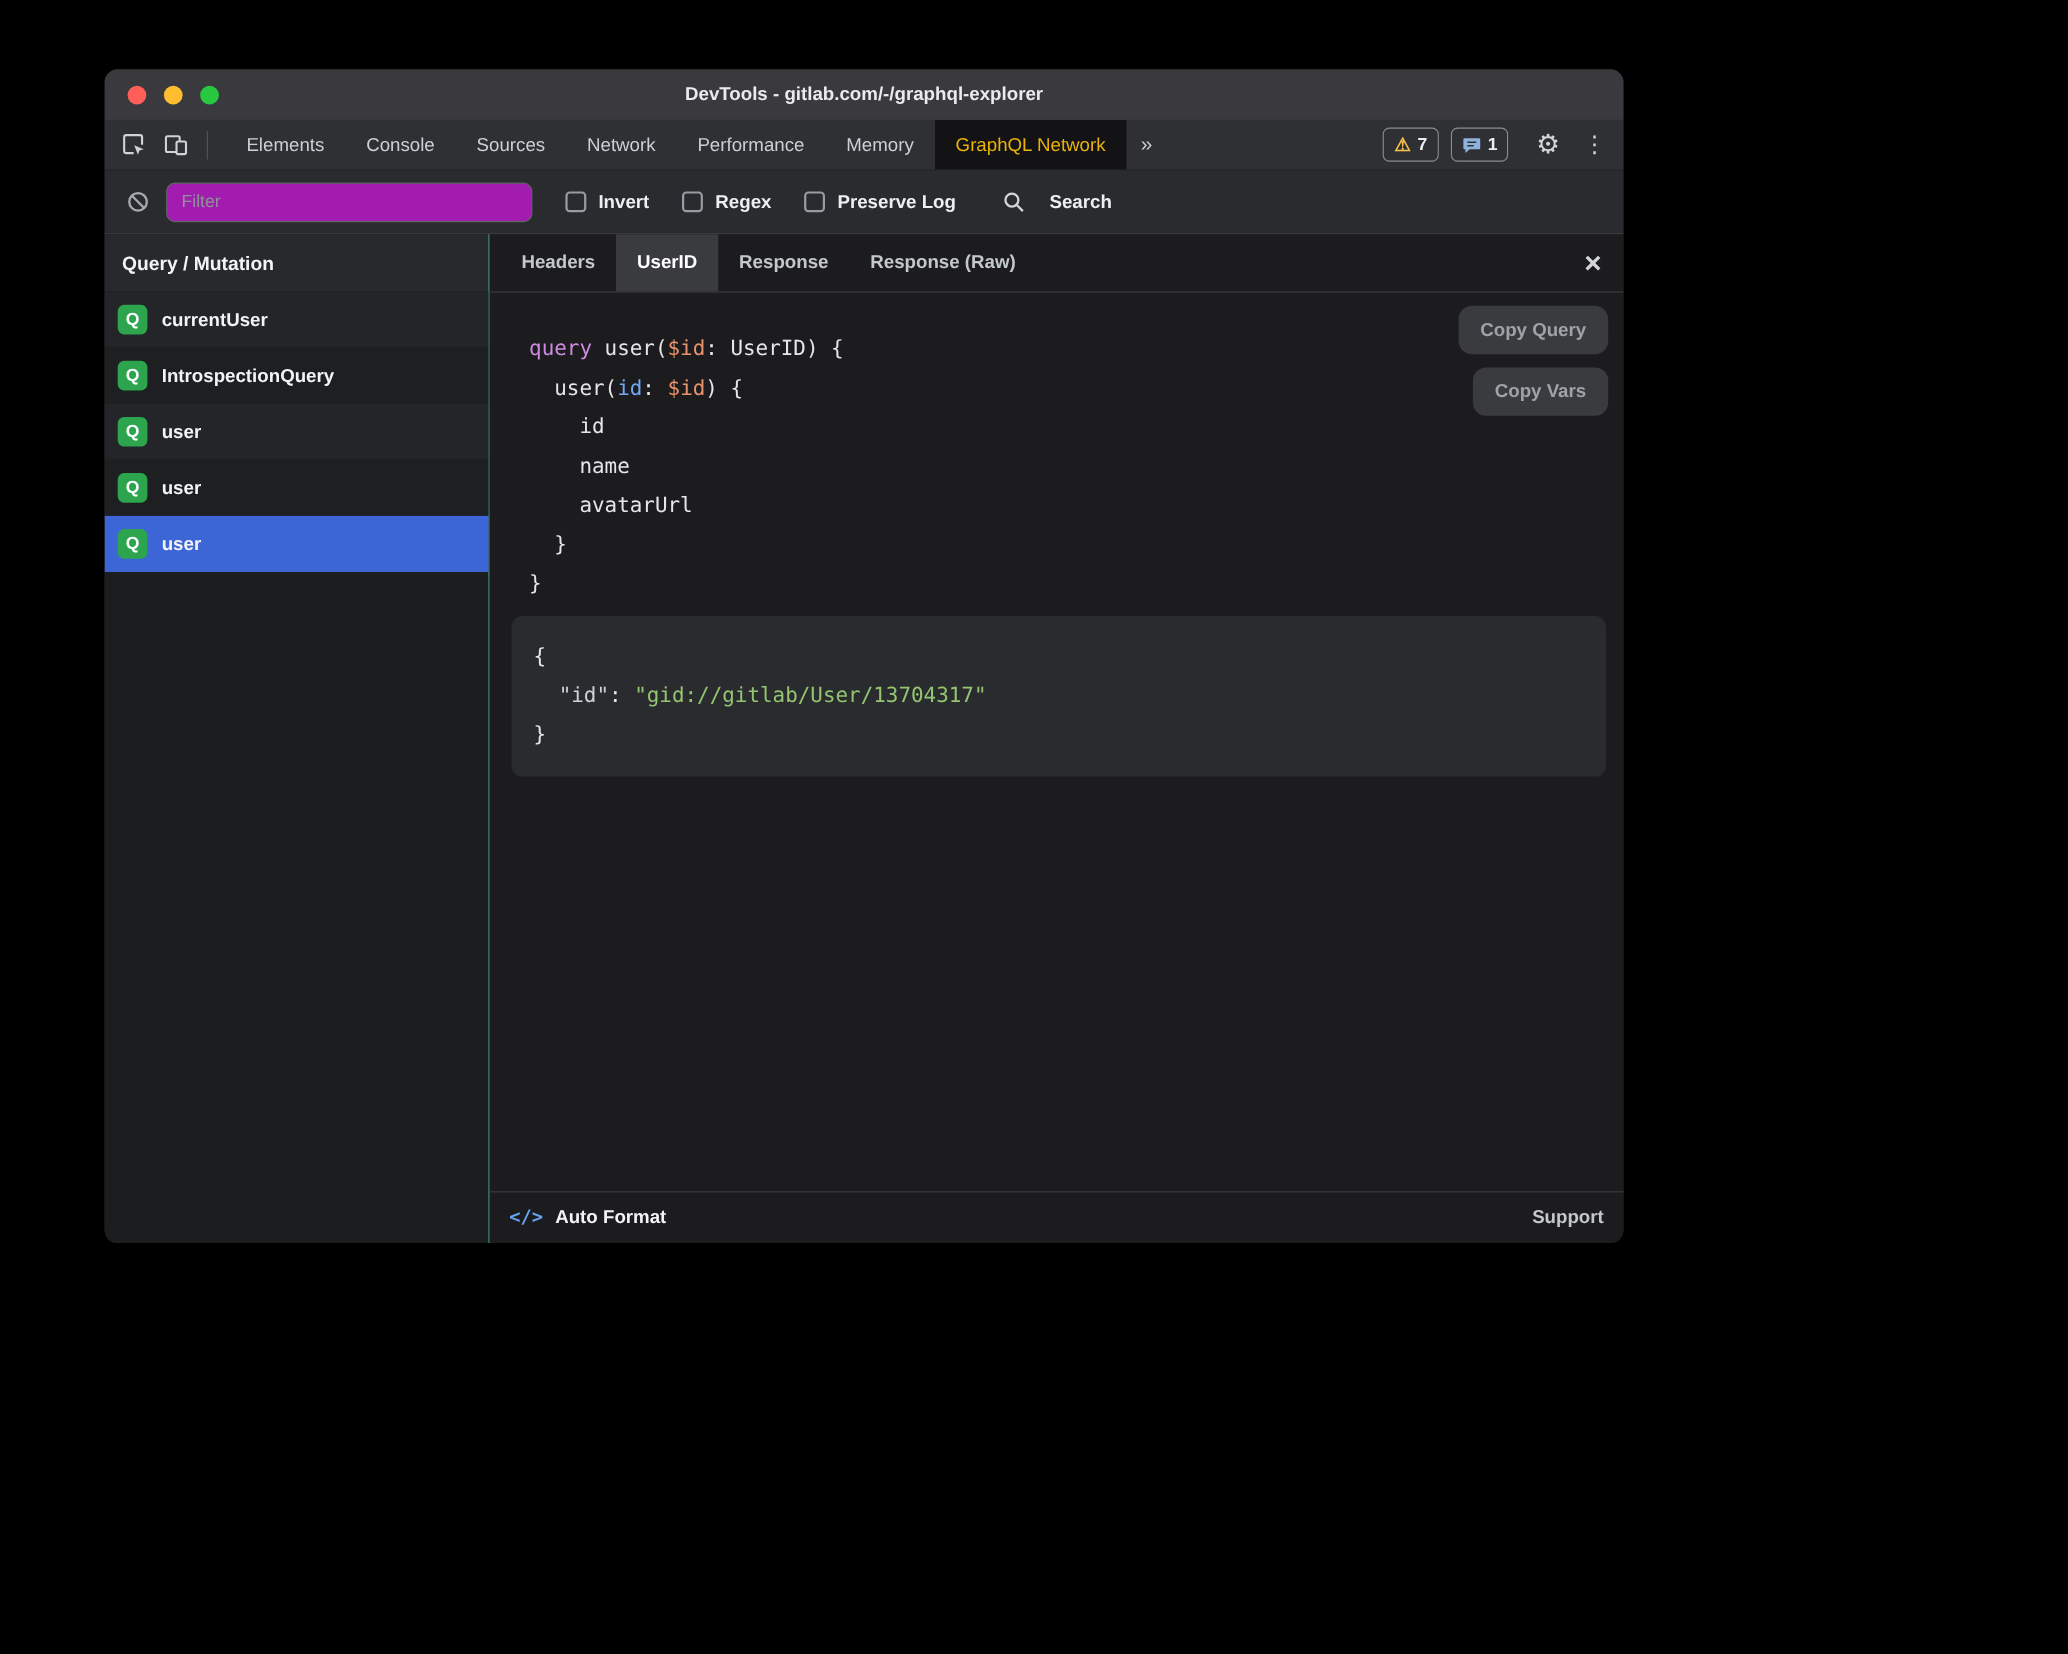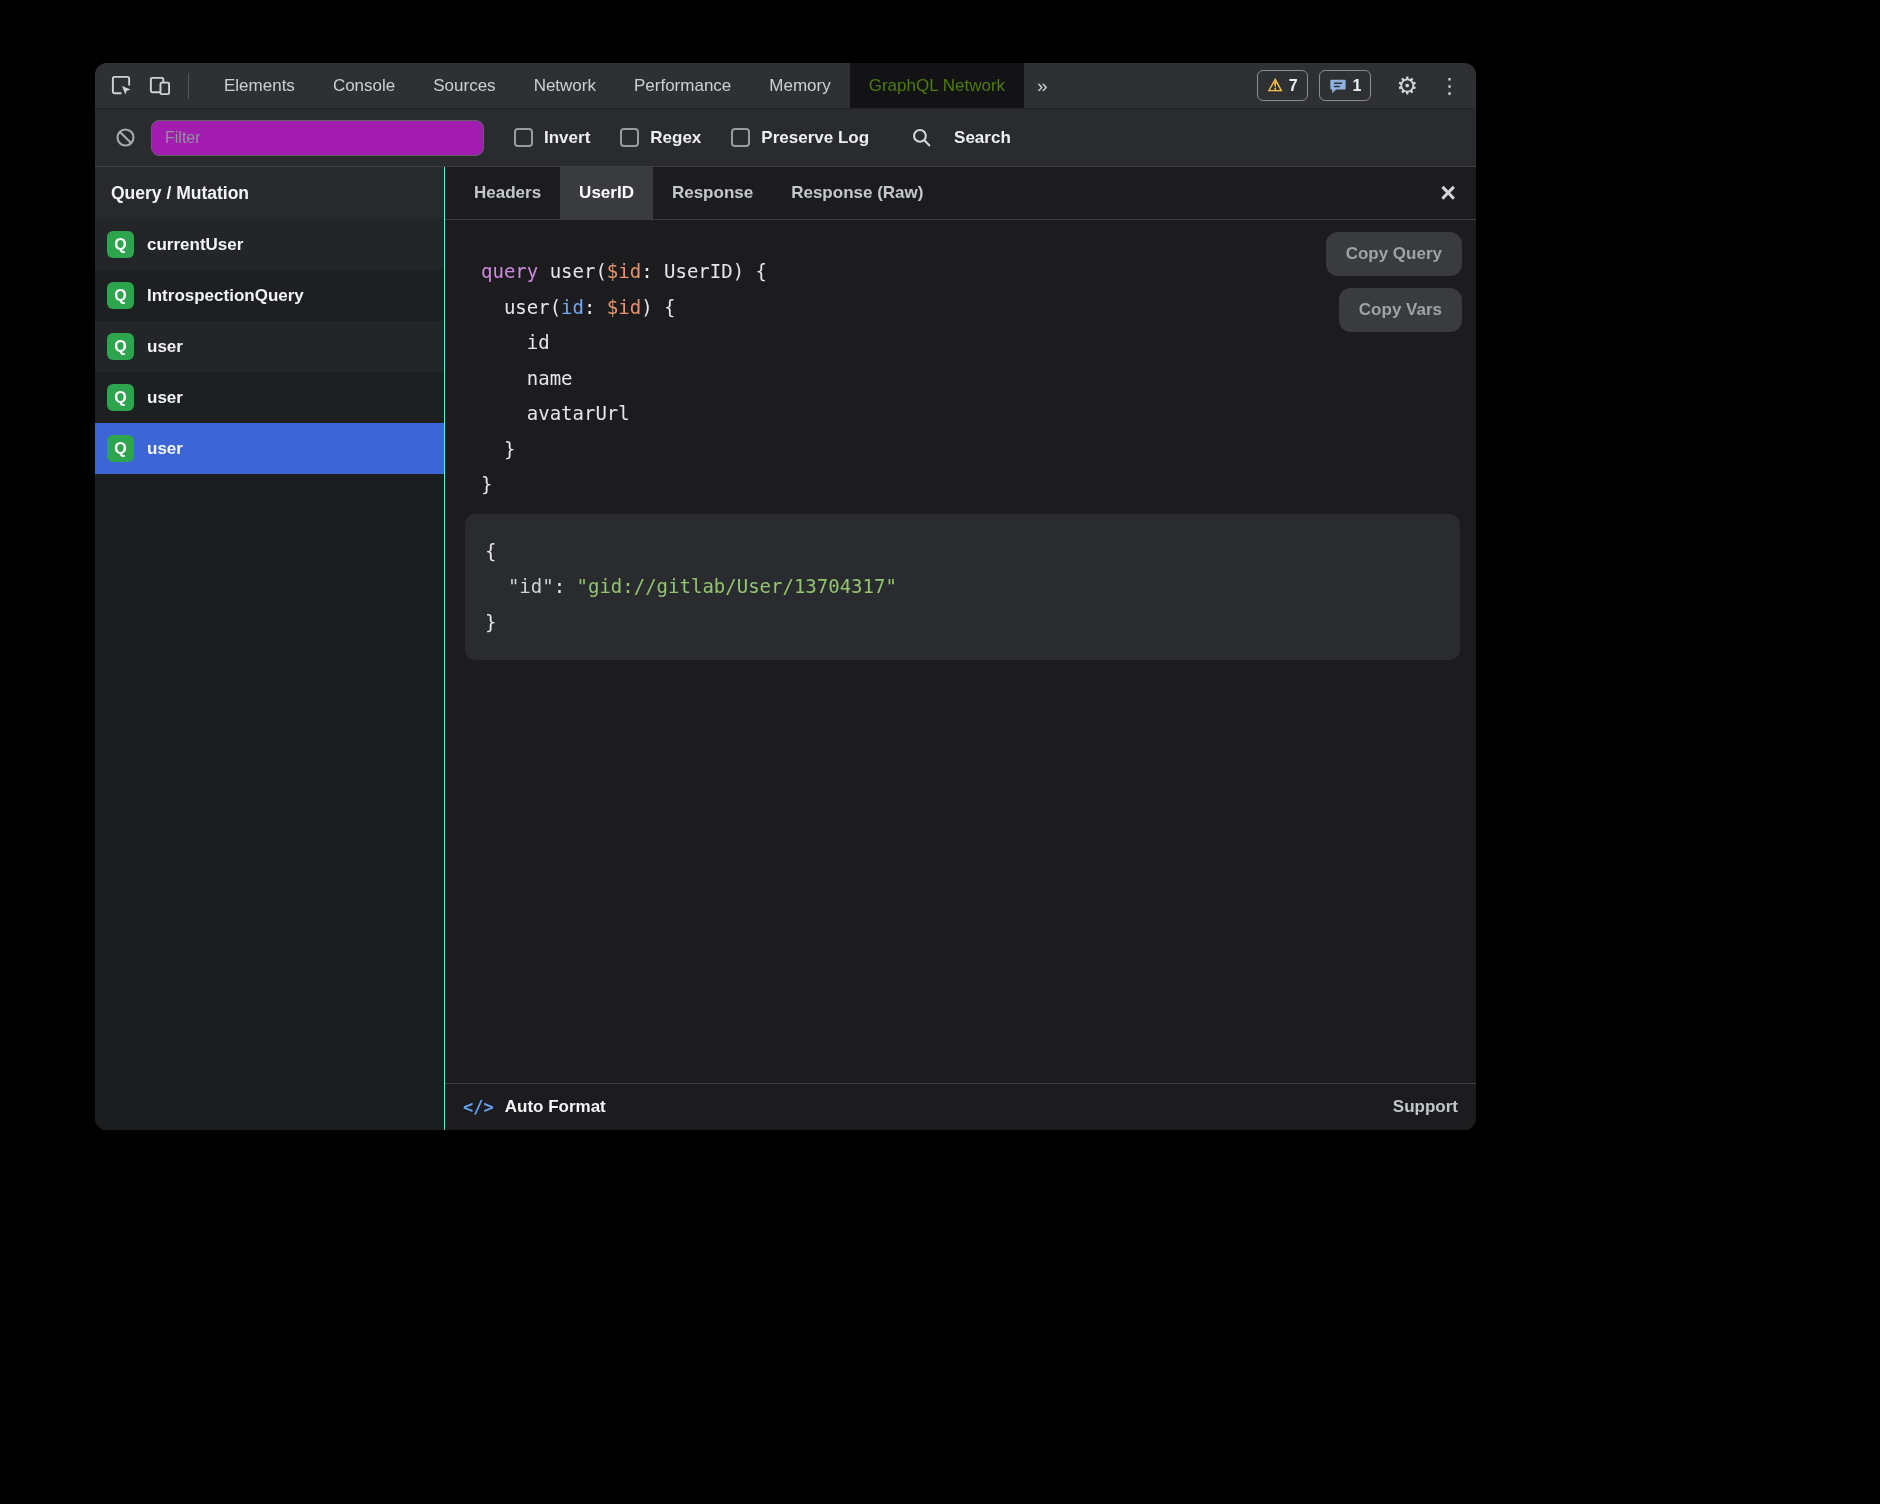--- a/index.html
+++ b/index.html
@@ -21,21 +21,21 @@
   .light { width:17px; height:17px; border-radius:50%; }
   .light.red{ background:#ff5f57; } .light.yellow{ background:#febc2e; } .light.green{ background:#28c840; }
   .title { color:#e9ebee; font-size:17px; font-weight:bold; }
   
   .tabsbar { height:46px; flex:0 0 46px; background:#2f3033; display:flex; align-items:stretch;
     border-bottom:1px solid #222326; }
   .tool-icons { display:flex; align-items:center; gap:15px; padding:0 8px 0 15px; }
   .icon-btn { display:flex; align-items:center; justify-content:center; }
   .vdiv { width:1px; height:26px; background:#56575b; align-self:center; margin:0 8px 0 2px; }
   .devtab { display:flex; align-items:center; padding:0 19px; color:#ccd0d5; font-size:17px; white-space:nowrap; }
-  .devtab.active { background:#131315; color:#4d7c0f; }
+  .devtab.active { background:#131315; color:#eab308; }
   .more-tabs { display:flex; align-items:center; padding:0 13px; color:#ccd0d5; font-size:19px; }
   .tabsbar-right { margin-left:auto; display:flex; align-items:center; gap:11px; padding-right:16px; }
   .badge-box { display:flex; align-items:center; gap:6px; border:1px solid #8b8d91; border-radius:6px;
     height:31px; padding:0 9px; color:#eceef1; font-size:16px; font-weight:600; }
   .warn-ico { color:#f6c04b; font-size:17px; line-height:1; }
   .gear-ico { color:#d2d5d9; font-size:24px; margin-left:14px; line-height:1; }
   .kebab-ico { color:#d2d5d9; font-size:21px; margin-left:10px; line-height:1; letter-spacing:0; }
   
   .filterbar { height:58px; flex:0 0 58px; background:#2a2b2e; display:flex; align-items:center;
     padding-left:20px; border-bottom:1px solid #3e3f42; }
@@ -91,20 +91,28 @@
   .code-ico { color:#66a3f0; font-family:"DejaVu Sans Mono","Liberation Mono",monospace;
     font-weight:bold; font-size:17px; }
   .footer-label { color:#f2f4f6; font-weight:bold; font-size:17px; margin-left:11px; }
   .support-label { margin-left:auto; color:#c3c8cd; font-weight:bold; font-size:17px; }
 </style>
 </head>
 <body>
 
 <div class="window">
 
+  <div class="titlebar">
+    <div class="lights">
+      <span class="light red"></span>
+      <span class="light yellow"></span>
+      <span class="light green"></span>
+    </div>
+    <div class="title">DevTools - gitlab.com/-/graphql-explorer</div>
+  </div>
 
   <div class="tabsbar">
     <div class="tool-icons">
       <span class="icon-btn">
         <svg width="23" height="23" viewBox="0 0 24 24">
             <path fill="none" stroke="#cfd2d6" stroke-width="2" d="M12 20H5a2 2 0 0 1-2-2V5a2 2 0 0 1 2-2h13a2 2 0 0 1 2 2v7"></path>
             <path fill="#cfd2d6" d="M12.5 12.5l9 3.8-4 1.2-1.4 4z"></path>
           </svg>
       </span>
       <span class="icon-btn">

